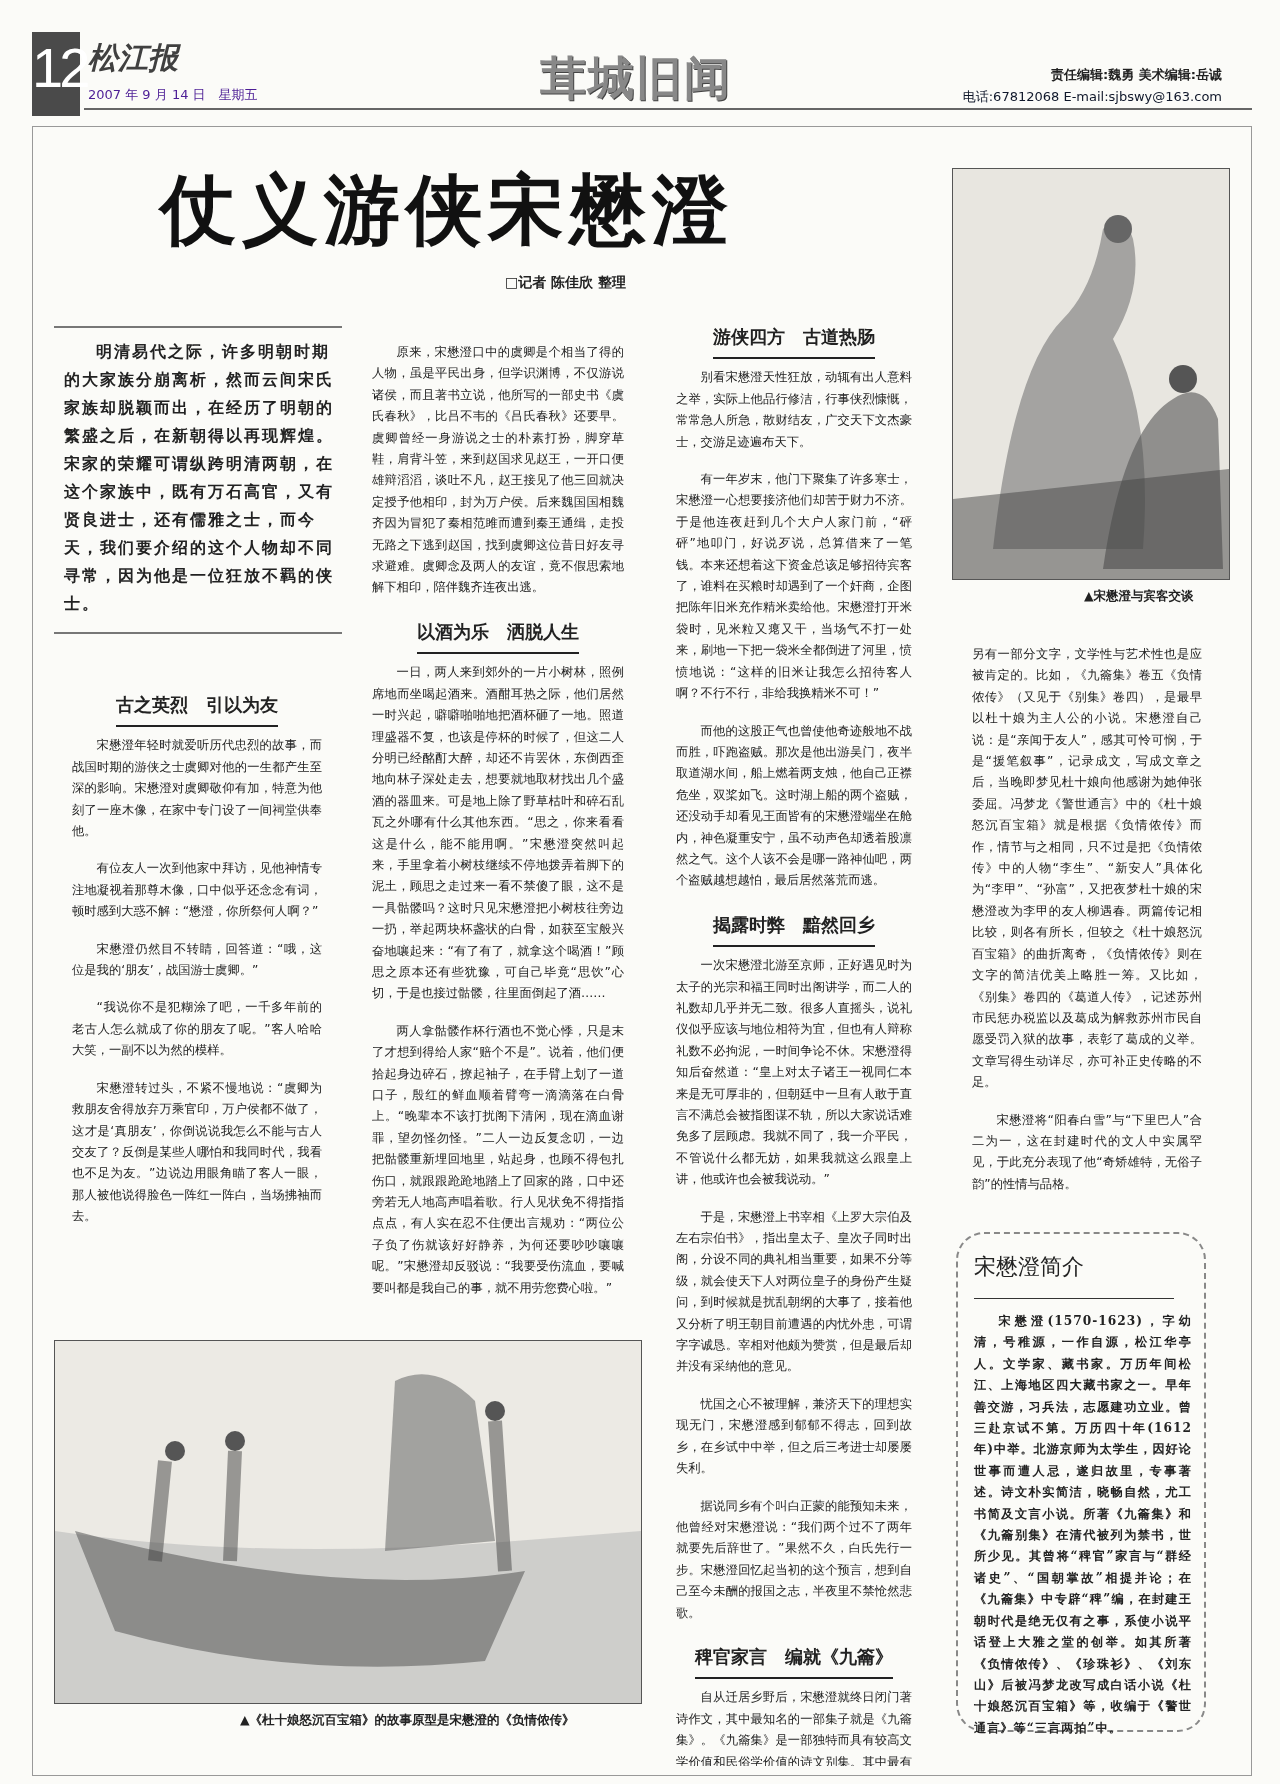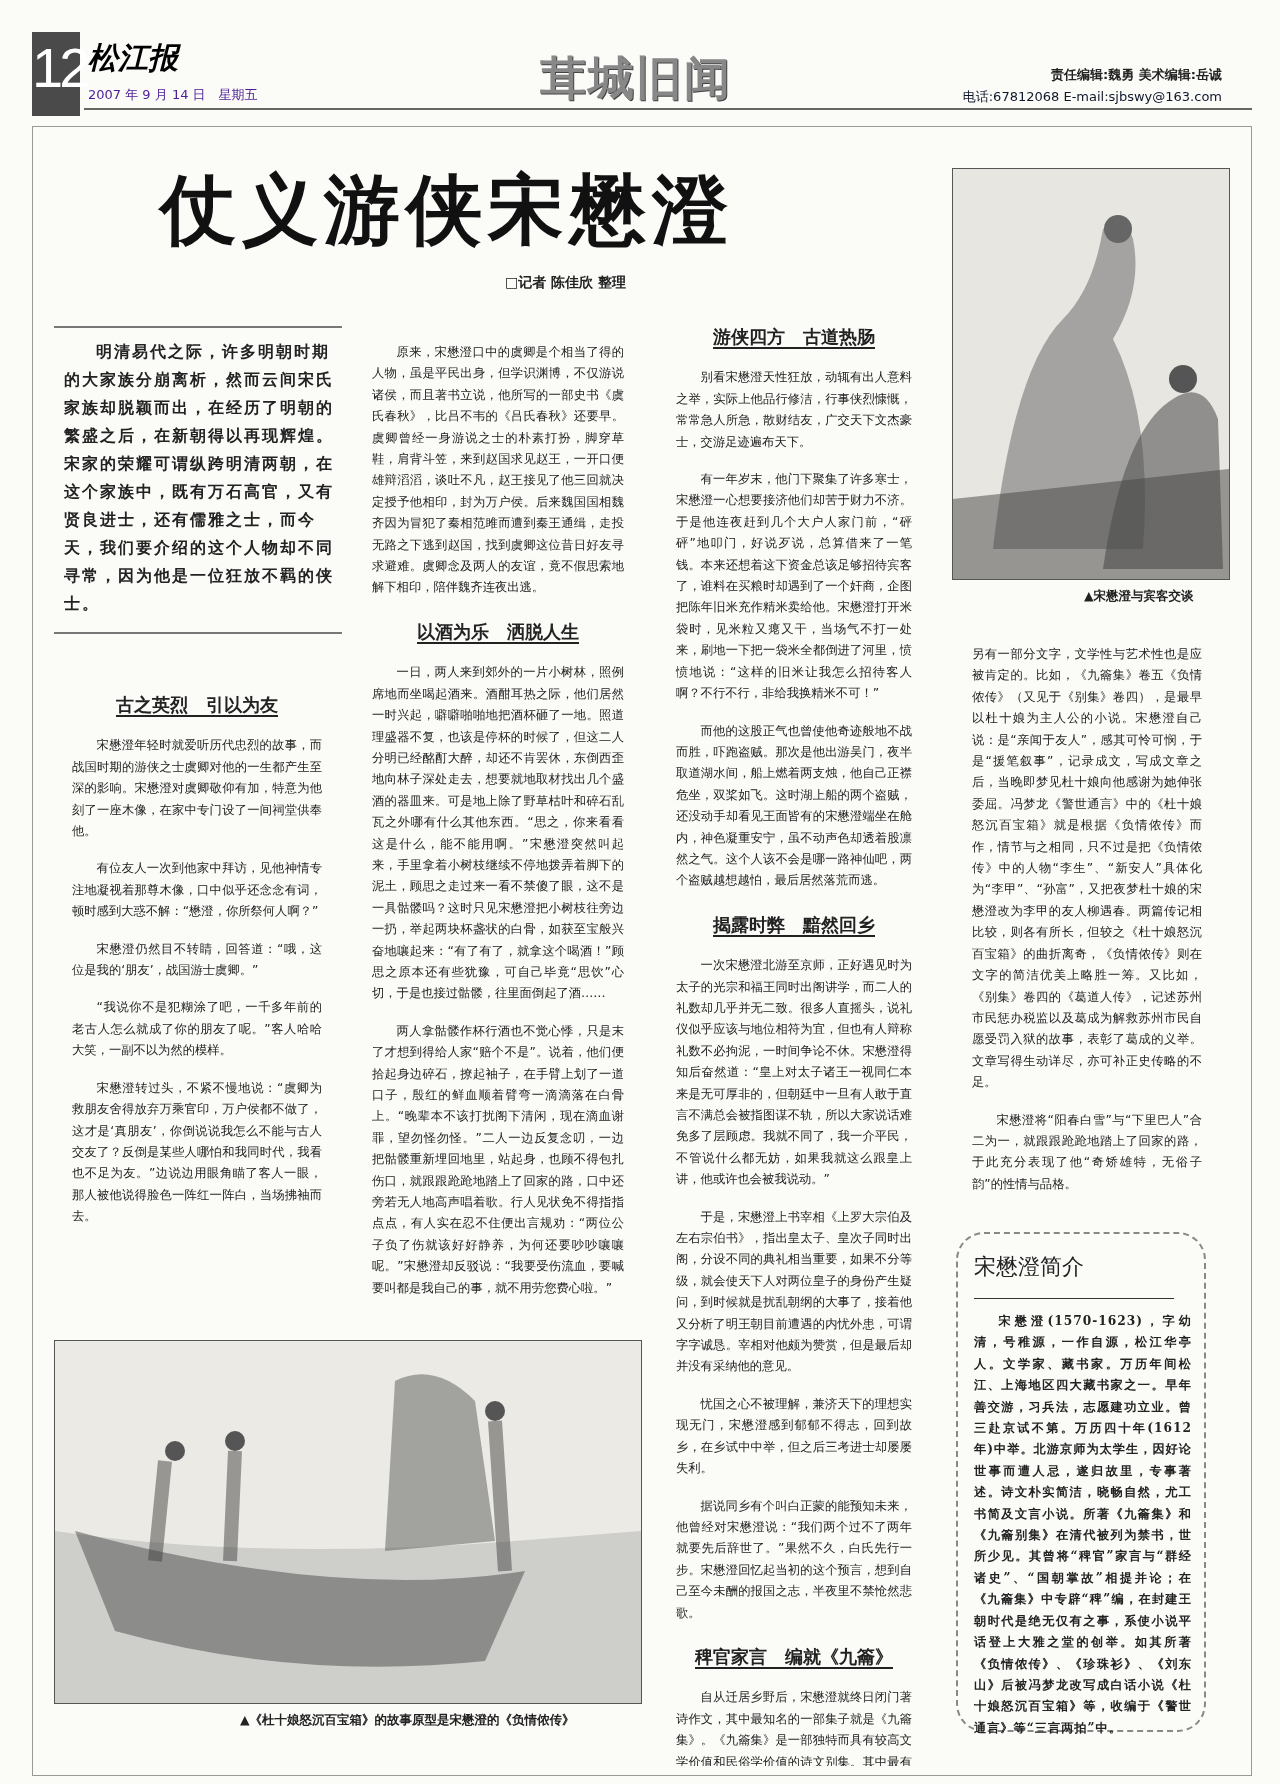--- a/index.html
+++ b/index.html
@@ -1,34 +1,34 @@
 <!DOCTYPE html>
 <html><head>
 <meta charset="utf-8">
 <style>
   html,body{margin:0;padding:0;background:#fff;}
   body{width:1280px;height:1784px;position:relative;overflow:hidden;font-family:"DejaVu Sans",sans-serif;color:#222;}
   .page{position:absolute;left:0;top:0;width:1280px;height:1784px;background:#fbfbf8;}
   
   .pagenum{position:absolute;left:32px;top:32px;width:48px;height:84px;background:#4a4a4a;color:#fff;font-family:"Liberation Sans",sans-serif;font-size:56px;line-height:72px;text-align:center;letter-spacing:-4px;}
-  .logo{position:absolute;left:88px;top:38px;font-family:Liberation Mono, monospace;font-weight:bold;font-style:italic;font-size:30px;color:#000000;}
+  .logo{position:absolute;left:88px;top:38px;font-family:Liberation Mono, monospace;font-weight:bold;font-style:italic;font-size:30px;color:#404040;}
   .dateline{position:absolute;left:88px;top:86px;font-size:13px;color:#4c1d95;}
   .section{position:absolute;left:540px;top:48px;font-size:46px;font-weight:bold;color:#888;letter-spacing:2px;text-shadow:1px 1px 0 #444;}
   .editors{position:absolute;right:58px;top:66px;font-size:13px;font-weight:bold;color:#222;}
   .contact{position:absolute;right:58px;top:88px;font-size:13px;color:#0f172a;}
   .mast-rule{position:absolute;left:84px;top:108px;width:1168px;height:2px;background:#666;}
   
   .frame{position:absolute;left:32px;top:126px;width:1218px;height:1648px;border:1px solid #999;}
   .title{position:absolute;left:160px;top:160px;font-family:"DejaVu Serif",serif;font-weight:bold;font-size:76px;letter-spacing:6px;color:#111;}
   .byline{position:absolute;left:505px;top:274px;font-size:14px;font-weight:bold;}
   .intro{position:absolute;left:54px;top:326px;width:270px;border-top:2px solid #777;border-bottom:2px solid #777;padding:10px 8px 14px 10px;font-family:"DejaVu Serif",serif;font-weight:bold;font-size:16px;line-height:28px;text-indent:2em;letter-spacing:2px;}
   .col{position:absolute;font-size:12.3px;line-height:21.4px;text-align:justify;}
   .col p{margin:16px;text-indent:2em;}
   .h2{font-size:18px;font-weight:bold;text-align:center;margin:22px 0 20px 0;}
-  .h2 span{border-bottom:2px solid #222;padding-bottom:0;}
+  .h2 span{border-bottom:2px solid #222;padding-bottom:10px;}
   .art{position:absolute;background:repeating-linear-gradient(135deg,#ddd 0 3px,#f3f3f0 3px 7px);border:1px solid #555;overflow:hidden;}
   .art svg{position:absolute;left:0;top:0;}
   .caption{position:absolute;font-size:12.5px;font-weight:bold;}
   .bio{position:absolute;left:956px;top:1232px;width:250px;height:500px;border:2px dashed #888;border-radius:28px;padding:18px 12px 10px 16px;box-sizing:border-box;}
   .bio-title{font-family:"DejaVu Serif",serif;font-size:22px;border-bottom:1px solid #333;width:200px;padding-bottom:16px;margin-bottom:12px;}
   .bio-text{font-family:"DejaVu Serif",serif;font-weight:bold;font-size:12.2px;line-height:21.4px;text-indent:2em;text-align:justify;letter-spacing:1px;}
 </style>
 </head>
 <body>
 
@@ -87,21 +87,21 @@
       <path d="M150 400 Q170 260 220 230 Q250 210 265 250 L270 400 Z" fill="#555" opacity="0.6"></path>
       <circle cx="165" cy="60" r="14" fill="#666"></circle>
       <circle cx="230" cy="210" r="14" fill="#555"></circle>
       <path d="M0 330 L276 300 L276 410 L0 410 Z" fill="#444" opacity="0.5"></path>
     </svg>
   </div>
   <div class="caption" style="left:1084px;top:588px;">▲宋懋澄与宾客交谈</div>
 
   <div class="col" style="left:956px;top:628px;width:262px;height:592px;overflow:hidden;">
     <p style="text-indent:0">另有一部分文字，文学性与艺术性也是应被肯定的。比如，《九籥集》卷五《负情侬传》（又见于《别集》卷四），是最早以杜十娘为主人公的小说。宋懋澄自己说：是“亲闻于友人”，感其可怜可悯，于是“援笔叙事”，记录成文，写成文章之后，当晚即梦见杜十娘向他感谢为她伸张委屈。冯梦龙《警世通言》中的《杜十娘怒沉百宝箱》就是根据《负情侬传》而作，情节与之相同，只不过是把《负情侬传》中的人物“李生”、“新安人”具体化为“李甲”、“孙富”，又把夜梦杜十娘的宋懋澄改为李甲的友人柳遇春。两篇传记相比较，则各有所长，但较之《杜十娘怒沉百宝箱》的曲折离奇，《负情侬传》则在文字的简洁优美上略胜一筹。又比如，《别集》卷四的《葛道人传》，记述苏州市民惩办税监以及葛成为解救苏州市民自愿受罚入狱的故事，表彰了葛成的义举。文章写得生动详尽，亦可补正史传略的不足。</p>
-    <p>宋懋澄将“阳春白雪”与“下里巴人”合二为一，就跟跟跄跄地踏上了回家的路，于此充分表现了他“奇矫雄特，无俗子韵”的性情与品格。</p>
+    <p>宋懋澄将“阳春白雪”与“下里巴人”合二为一，这在封建时代的文人中实属罕见，于此充分表现了他“奇矫雄特，无俗子韵”的性情与品格。</p>
   </div>
 
   <div class="bio">
     <div class="bio-title">宋懋澄简介</div>
     <div class="bio-text">宋懋澄(1570-1623)，字幼清，号稚源，一作自源，松江华亭人。文学家、藏书家。万历年间松江、上海地区四大藏书家之一。早年善交游，习兵法，志愿建功立业。曾三赴京试不第。万历四十年(1612 年)中举。北游京师为太学生，因好论世事而遭人忌，遂归故里，专事著述。诗文朴实简洁，晓畅自然，尤工书简及文言小说。所著《九籥集》和《九籥别集》在清代被列为禁书，世所少见。其曾将“稗官”家言与“群经诸史”、“国朝掌故”相提并论；在《九籥集》中专辟“稗”编，在封建王朝时代是绝无仅有之事，系使小说平话登上大雅之堂的创举。如其所著《负情侬传》、《珍珠衫》、《刘东山》后被冯梦龙改写成白话小说《杜十娘怒沉百宝箱》等，收编于《警世通言》等“三言两拍”中。</div>
   </div>
 
   <div class="art" style="left:54px;top:1340px;width:586px;height:362px;">
     <svg width="586" height="362" viewBox="0 0 586 362">
       <rect x="0" y="0" width="586" height="362" fill="#eceae4"></rect>

